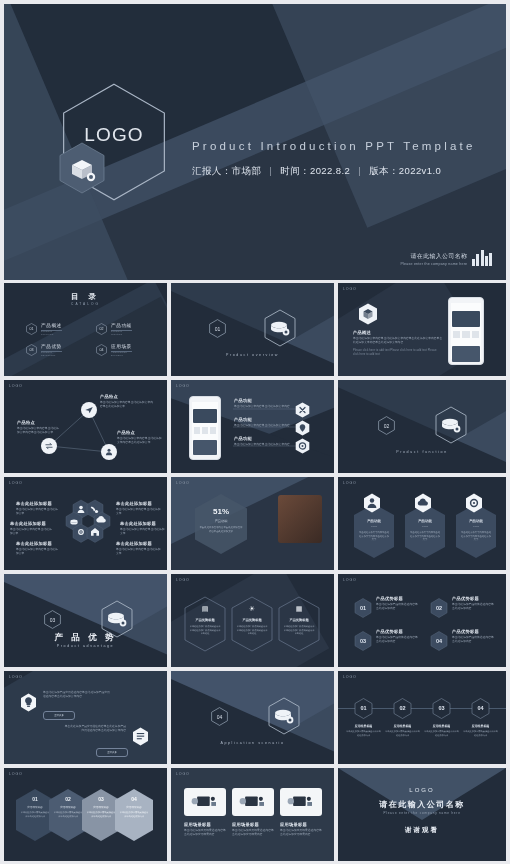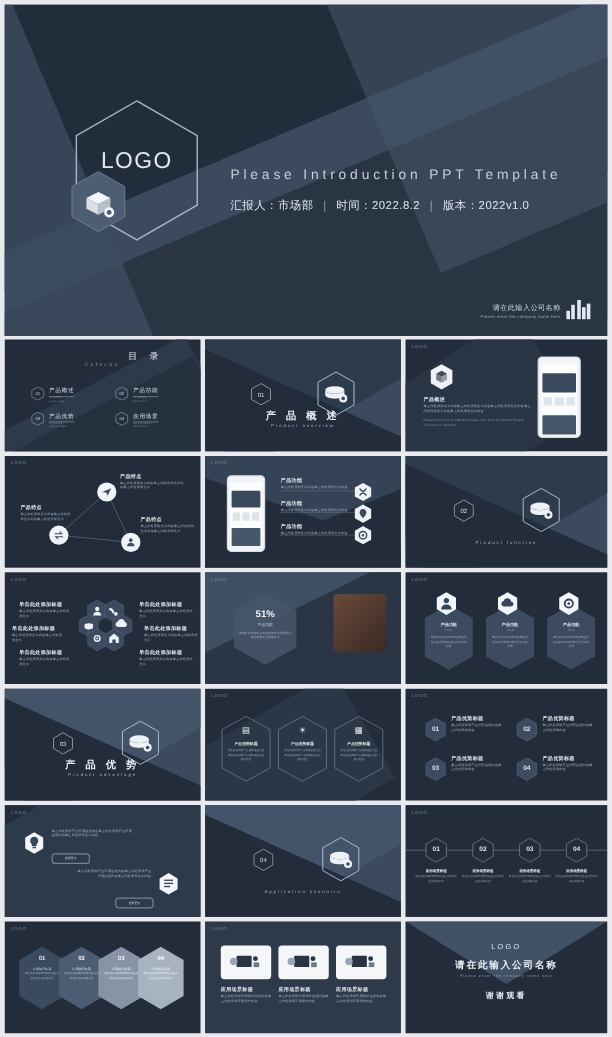--- a/index.html
+++ b/index.html
@@ -73,21 +73,21 @@
   .d3{position:absolute;left:-40%;top:60%;width:160%;height:110%;background:#232e3d;transform:rotate(-28deg);}
   .dsolid{position:absolute;inset:0;background:#222c3a;}
 
   
   .sec-num{position:absolute;width:17px;height:19px;}
   .sec-hex{position:absolute;width:34px;height:38px;}
   .sec-cn{position:absolute;color:#eaeef4;font-size:8.5px;font-weight:bold;letter-spacing:3px;white-space:nowrap;}
   .sec-en{position:absolute;color:#aeb9c8;font-size:3.6px;letter-spacing:1.6px;white-space:nowrap;}
 
   
-  .toc-t{position:absolute;top:9px;left:0;width:100%;text-align:center;color:#e8edf4;font-size:7.5px;font-weight:normal;letter-spacing:4px;padding-left:36px;}
+  .toc-t{position:absolute;top:9px;left:0;width:100%;text-align:center;color:#e8edf4;font-size:7.5px;font-weight:bold;letter-spacing:4px;}
   .toc-e{position:absolute;top:19px;left:0;width:100%;text-align:center;color:#93a0b1;font-size:3.2px;letter-spacing:2px;}
   .toc-item{position:absolute;display:flex;align-items:center;gap:4px;}
   .toc-item .n{width:11px;height:12px;flex:0 0 11px;}
   .toc-item .tt{color:#dbe2ec;font-size:4.6px;letter-spacing:.6px;border-bottom:.4px solid #59687c;padding-bottom:1.2px;}
   .toc-item .te{position:absolute;left:15px;top:9px;color:#7d8a9b;font-size:2.4px;letter-spacing:.4px;}
 
   .blk{position:absolute;}
   .blk .h{color:#e3e9f1;font-size:4.2px;font-weight:bold;margin-bottom:2px;letter-spacing:.3px;}
   .blk .p{color:#9fabbb;font-size:2.7px;line-height:1.65;letter-spacing:.1px;}
 
@@ -142,21 +142,21 @@
         <g fill="#f2f5f9">
           <polygon points="14,23 24,18 34,23 24,28"></polygon>
           <polygon points="14,23 24,28 24,37 14,32" opacity=".85"></polygon>
           <polygon points="34,23 24,28 24,37 34,32" opacity=".65"></polygon>
         </g>
         <circle cx="33" cy="35" r="4.2" fill="#f2f5f9"></circle>
           <circle cx="33" cy="35" r="2" fill="#4d5d72"></circle>
       </svg>
     </div>
 
-    <div class="hero-sub">Please Introduction PPT Template</div>
+    <div class="hero-sub">Product Introduction PPT Template</div>
     <div class="hero-meta">
       <span>汇报人：市场部</span>
       <span class="sep">|</span>
       <span>时间：2022.8.2</span>
       <span class="sep">|</span>
       <span>版本：2022v1.0</span>
     </div>
 
     <div class="hero-company">
       <div class="cc">
@@ -232,21 +232,20 @@
           <svg viewBox="0 0 34 38">
               <polygon points="17,1 32,9.5 32,28.5 17,37 2,28.5 2,9.5" fill="none" stroke="#b3bfcd" stroke-width=".8"></polygon>
             <g fill="#eef2f7">
                 <ellipse cx="16" cy="16" rx="8" ry="3.2"></ellipse>
                 <path d="M8 16v4c0 1.8 3.6 3.2 8 3.2s8-1.4 8-3.2v-4c0 1.8-3.6 3.2-8 3.2S8 17.8 8 16z"></path>
               </g>
             <circle cx="23" cy="23" r="3.4" fill="#eef2f7"></circle>
               <circle cx="23" cy="23" r="1.5" fill="#3b4a5e"></circle>
           </svg>
         </div>
-        <div class="sec-cn" style="left:0;width:100%;text-align:center;top:58px">产 品 概 述</div>
         <div class="sec-en" style="left:0;width:100%;text-align:center;top:70px">Product overview</div>
       </div>
 
       <div class="thumb w2">
         <div class="dsolid"></div>
         <div class="d2" style="top:26%;left:-40%;width:120%;background:#2a3545;transform:rotate(-32deg)"></div>
         <div class="tlogo">LOGO</div>
         <div class="hexi" style="left:20px;top:20px;width:20px;height:22px">
           <svg viewBox="0 0 20 22">
               <polygon points="10,.5 19,5.6 19,16.4 10,21.5 1,16.4 1,5.6" fill="#eef2f7"></polygon>

